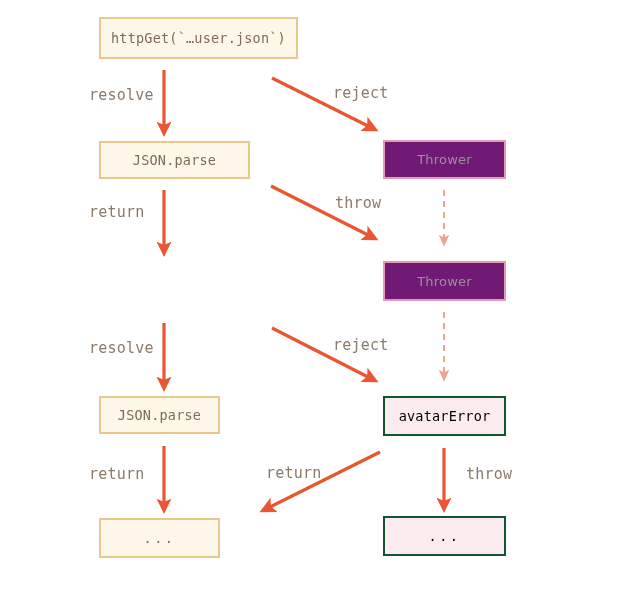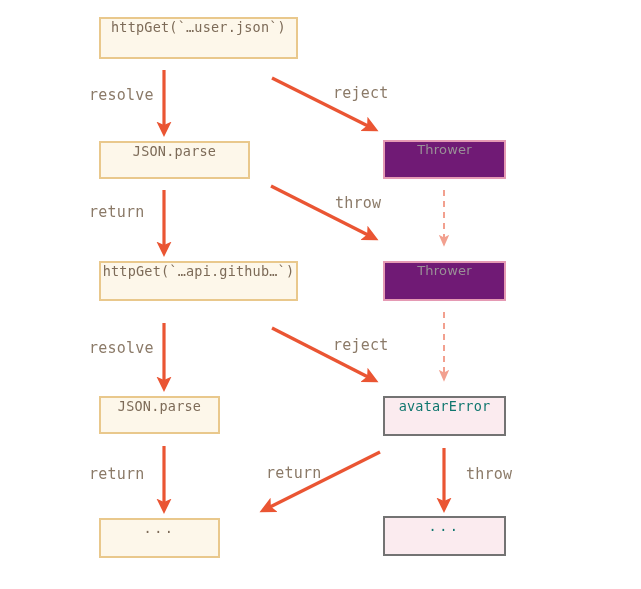--- a/index.html
+++ b/index.html
@@ -30,20 +30,21 @@
     width: 641px;
     height: 589px;
     z-index: 1;
   }
 
   
   .node {
     position: absolute;
     box-sizing: border-box;
     display: flex;
+    align-items: center;
     justify-content: center;
     font-size: 13.5px;
     letter-spacing: 0.2px;
     z-index: 2;
     white-space: nowrap;
   }
 
   .node.cream {
     background: #fdf7ea;
     border: 2px solid #e9c88c;
@@ -54,22 +55,22 @@
   .node.pink-soft {
     background: #701a75;
     border: 2px solid #e59ab4;
     color: #9a9097;
     font-family: "DejaVu Sans", "Liberation Sans", sans-serif;
     font-size: 13px;
   }
 
   .node.pink-strong {
     background: #fbebef;
-    border: 2px solid #737373;
-    color: #0f766e;
+    border: 2px solid #14532d;
+    color: #000000;
     font-family: "DejaVu Sans Mono", "Liberation Mono", monospace;
   }
 
   .node.dots {
     letter-spacing: 2.5px;
   }
 
   
   .edge-label {
     position: absolute;
@@ -120,23 +121,20 @@
   </svg>
 
   <div class="node cream" style="left:99px; top:17px; width:199px; height:42px;">
     <span>httpGet(`…user.json`)</span>
   </div>
 
   <div class="node cream" style="left:99px; top:141px; width:151px; height:38px;">
     <span>JSON.parse</span>
   </div>
 
-  <div class="node cream" style="left:99px; top:261px; width:199px; height:40px;">
-    <span>httpGet(`…api.github…`)</span>
-  </div>
 
   <div class="node cream" style="left:99px; top:396px; width:121px; height:38px;">
     <span>JSON.parse</span>
   </div>
 
   <div class="node cream dots" style="left:99px; top:518px; width:121px; height:40px;">
     <span>...</span>
   </div>
 
   <div class="node pink-soft" style="left:383px; top:140px; width:123px; height:39px;">

